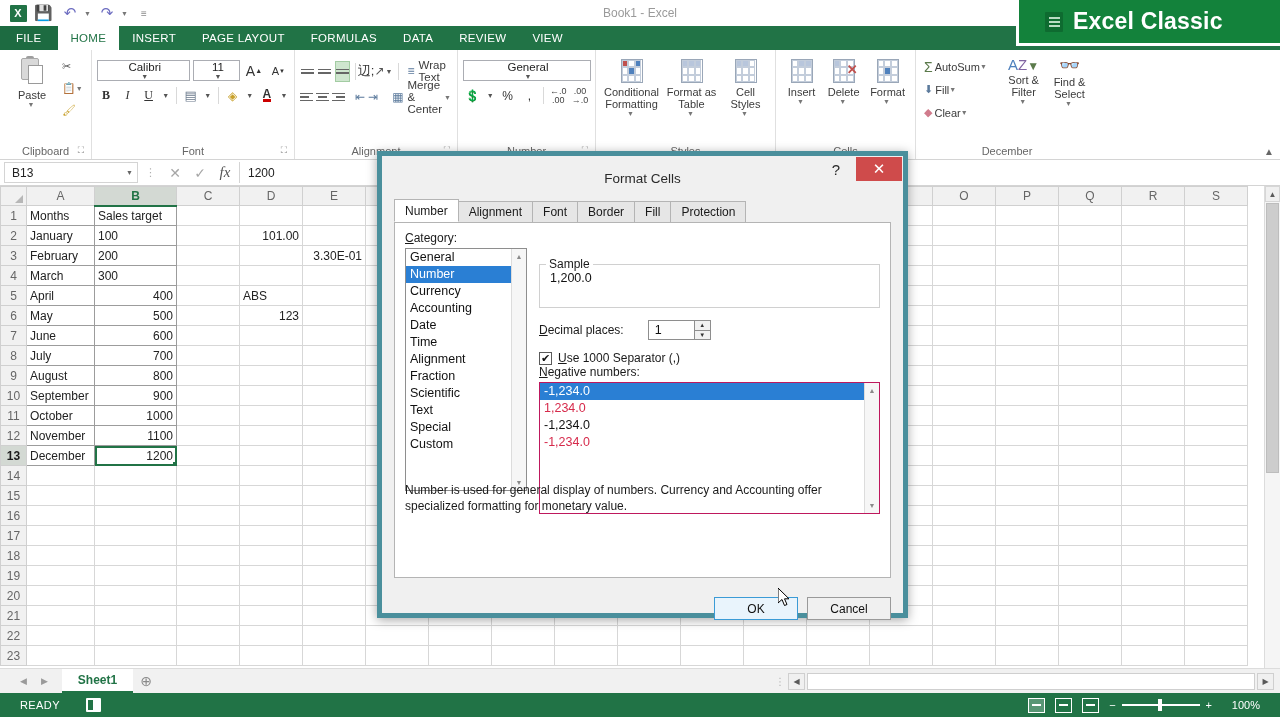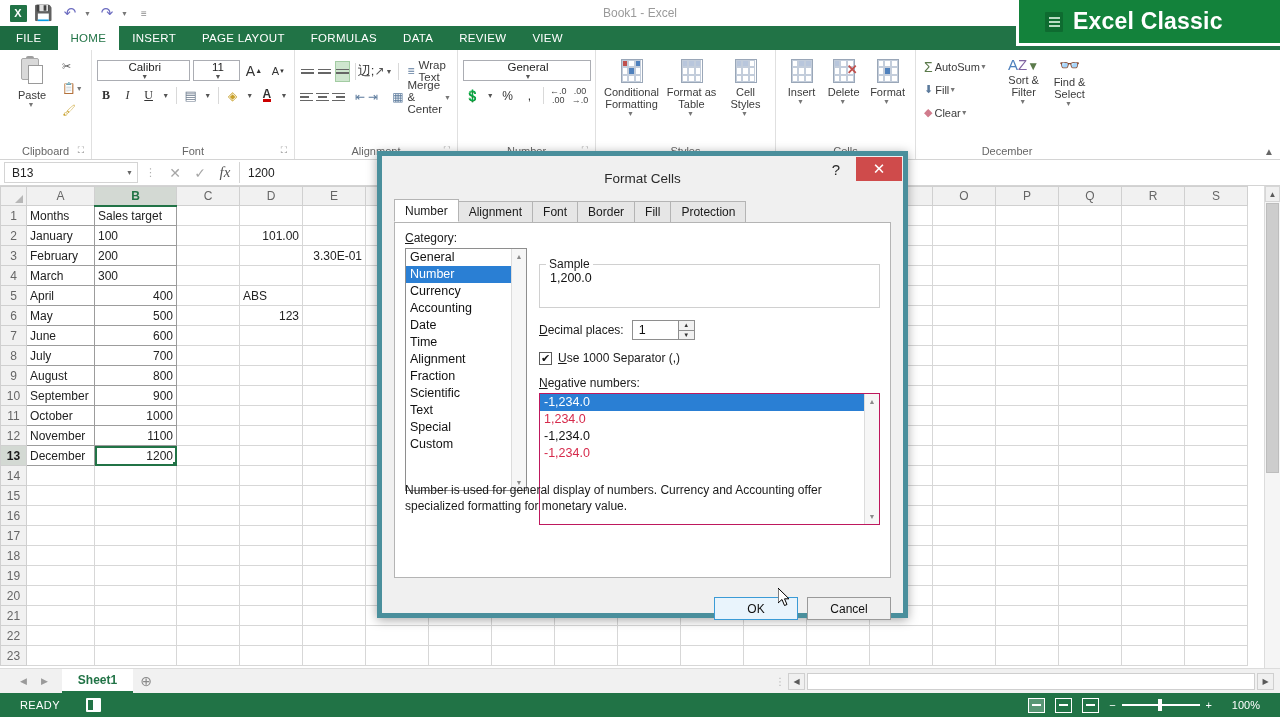--- a/index.html
+++ b/index.html
@@ -363,21 +363,21 @@
   .sample-box {
     border: 1px solid #d0d0d0; height: 44px; padding: 6px 0 0 10px;
     margin-top: 16px; position: relative;
   }
   .sample-cap {
     position: absolute; top: -8px; left: 6px; background: #fff;
     padding: 0 3px; font-size: 12px; color: #1a1a1a;
   }
   .sample-val { font-size: 12.5px; color: #111; }
 
-  .row-inline { display: flex; align-items: center; gap: 8px; margin-top: 12px; }
+  .row-inline { display: flex; align-items: center; gap: 24px; margin-top: 12px; }
   .spinner-wrap { display: flex; }
   .spin-input {
     width: 46px; height: 20px; border: 1px solid #8e8e8e; border-right: none;
     background: #fff; font-size: 12.5px; color: #111; padding-left: 6px;
     display: flex; align-items: center;
   }
   .spin-btns { display: flex; flex-direction: column; width: 17px; }
   .spin-b {
     flex: 1; border: 1px solid #8e8e8e; background: #f1f1f1;
     display: flex; align-items: center; justify-content: center;
@@ -385,21 +385,21 @@
   }
   .spin-b.top { border-bottom: none; }
 
   .check-row { display: flex; align-items: center; gap: 6px; margin-top: 11px; }
   .cbox {
     width: 13px; height: 13px; border: 1px solid #5a5a5a; background: #fff;
     display: flex; align-items: center; justify-content: center;
     font-size: 11px; color: #111; line-height: 1;
   }
 
-  .neg-label { margin-top: 11px; }
+  .neg-label { }
   .neg-list {
     border: 1px solid #be185d; background: #fff; height: 132px;
     position: relative; overflow: hidden; margin-top: 3px;
   }
   .neg-item {
     height: 17px; line-height: 17px; padding-left: 4px; font-size: 12.5px;
     color: #111; margin-right: 15px;
   }
   .neg-item.sel { background: #2a7fd4; color: #fff; }
   .neg-item.red { color: #d62a4b; }

